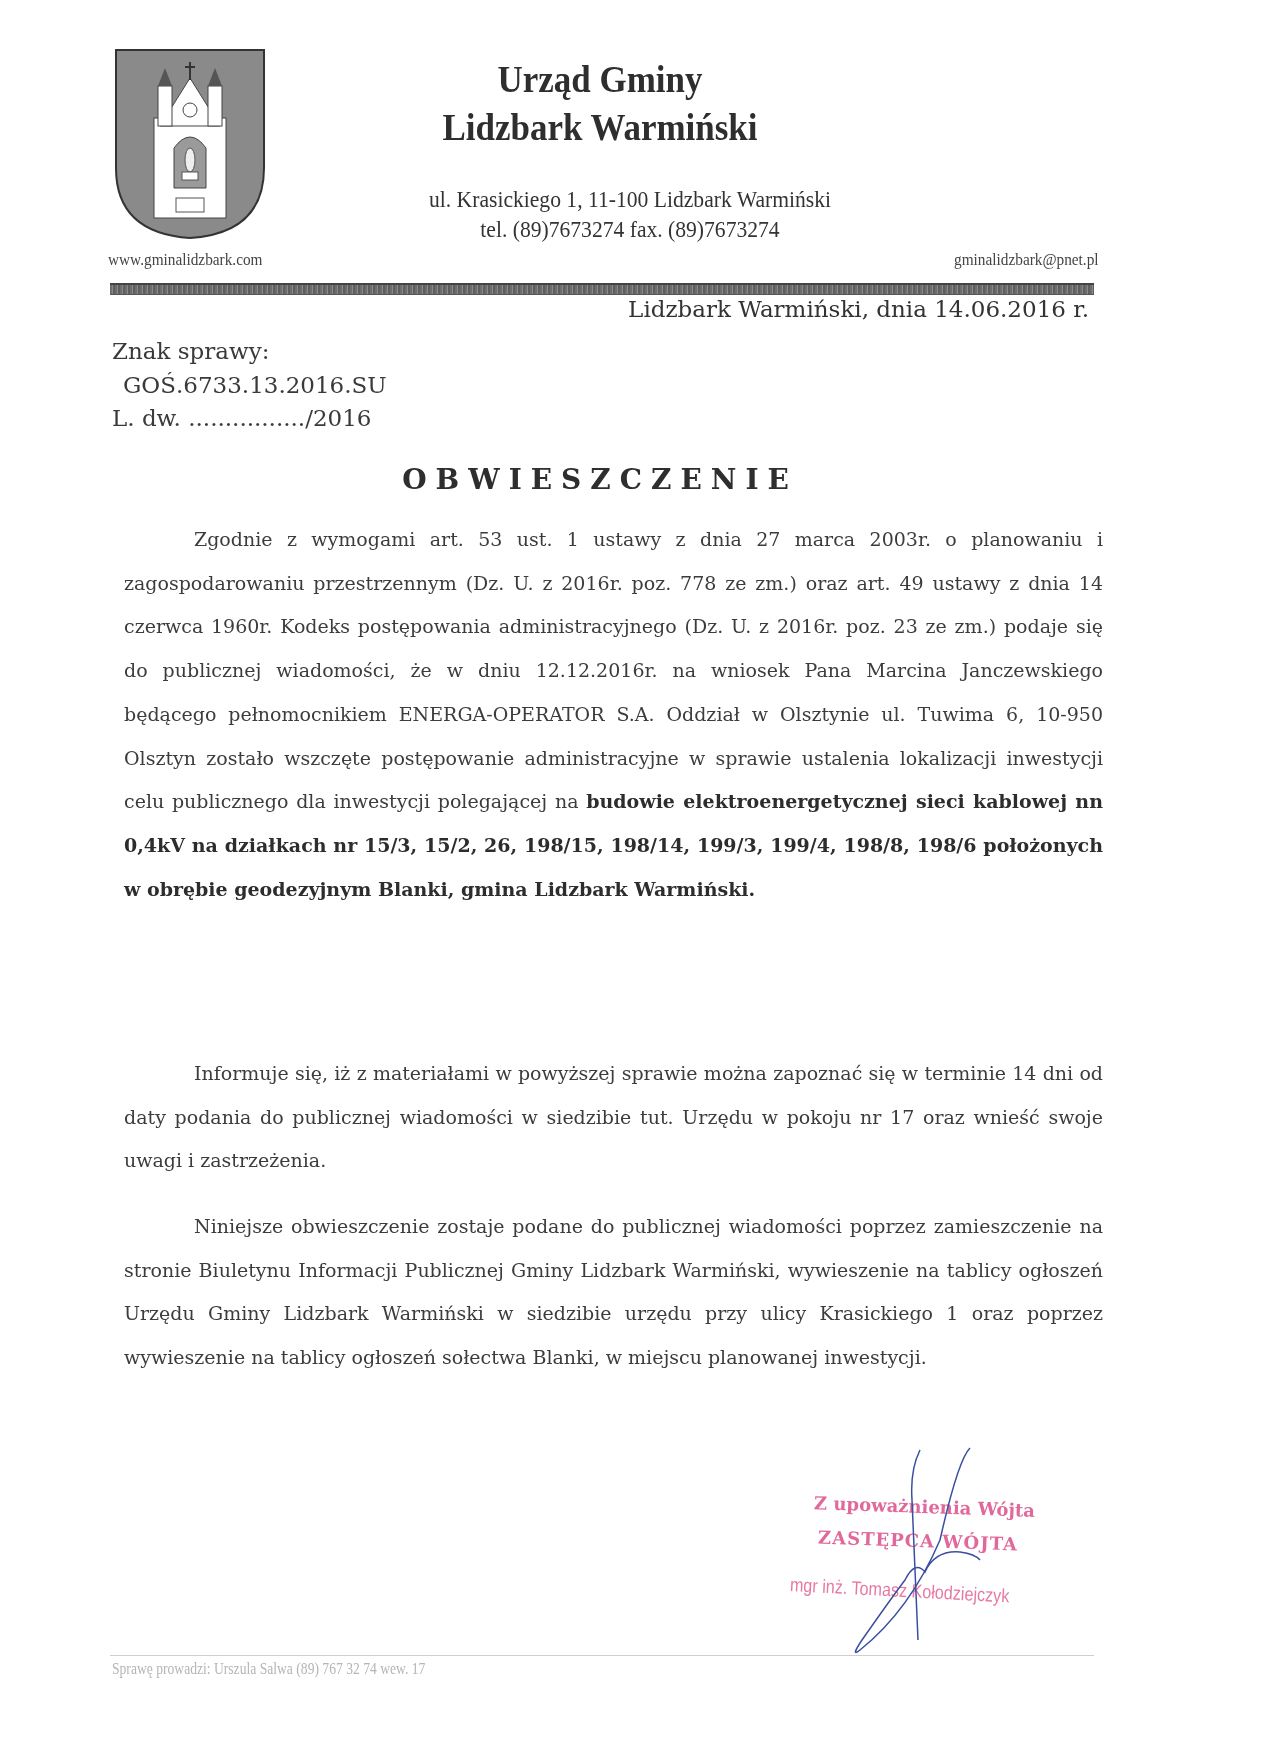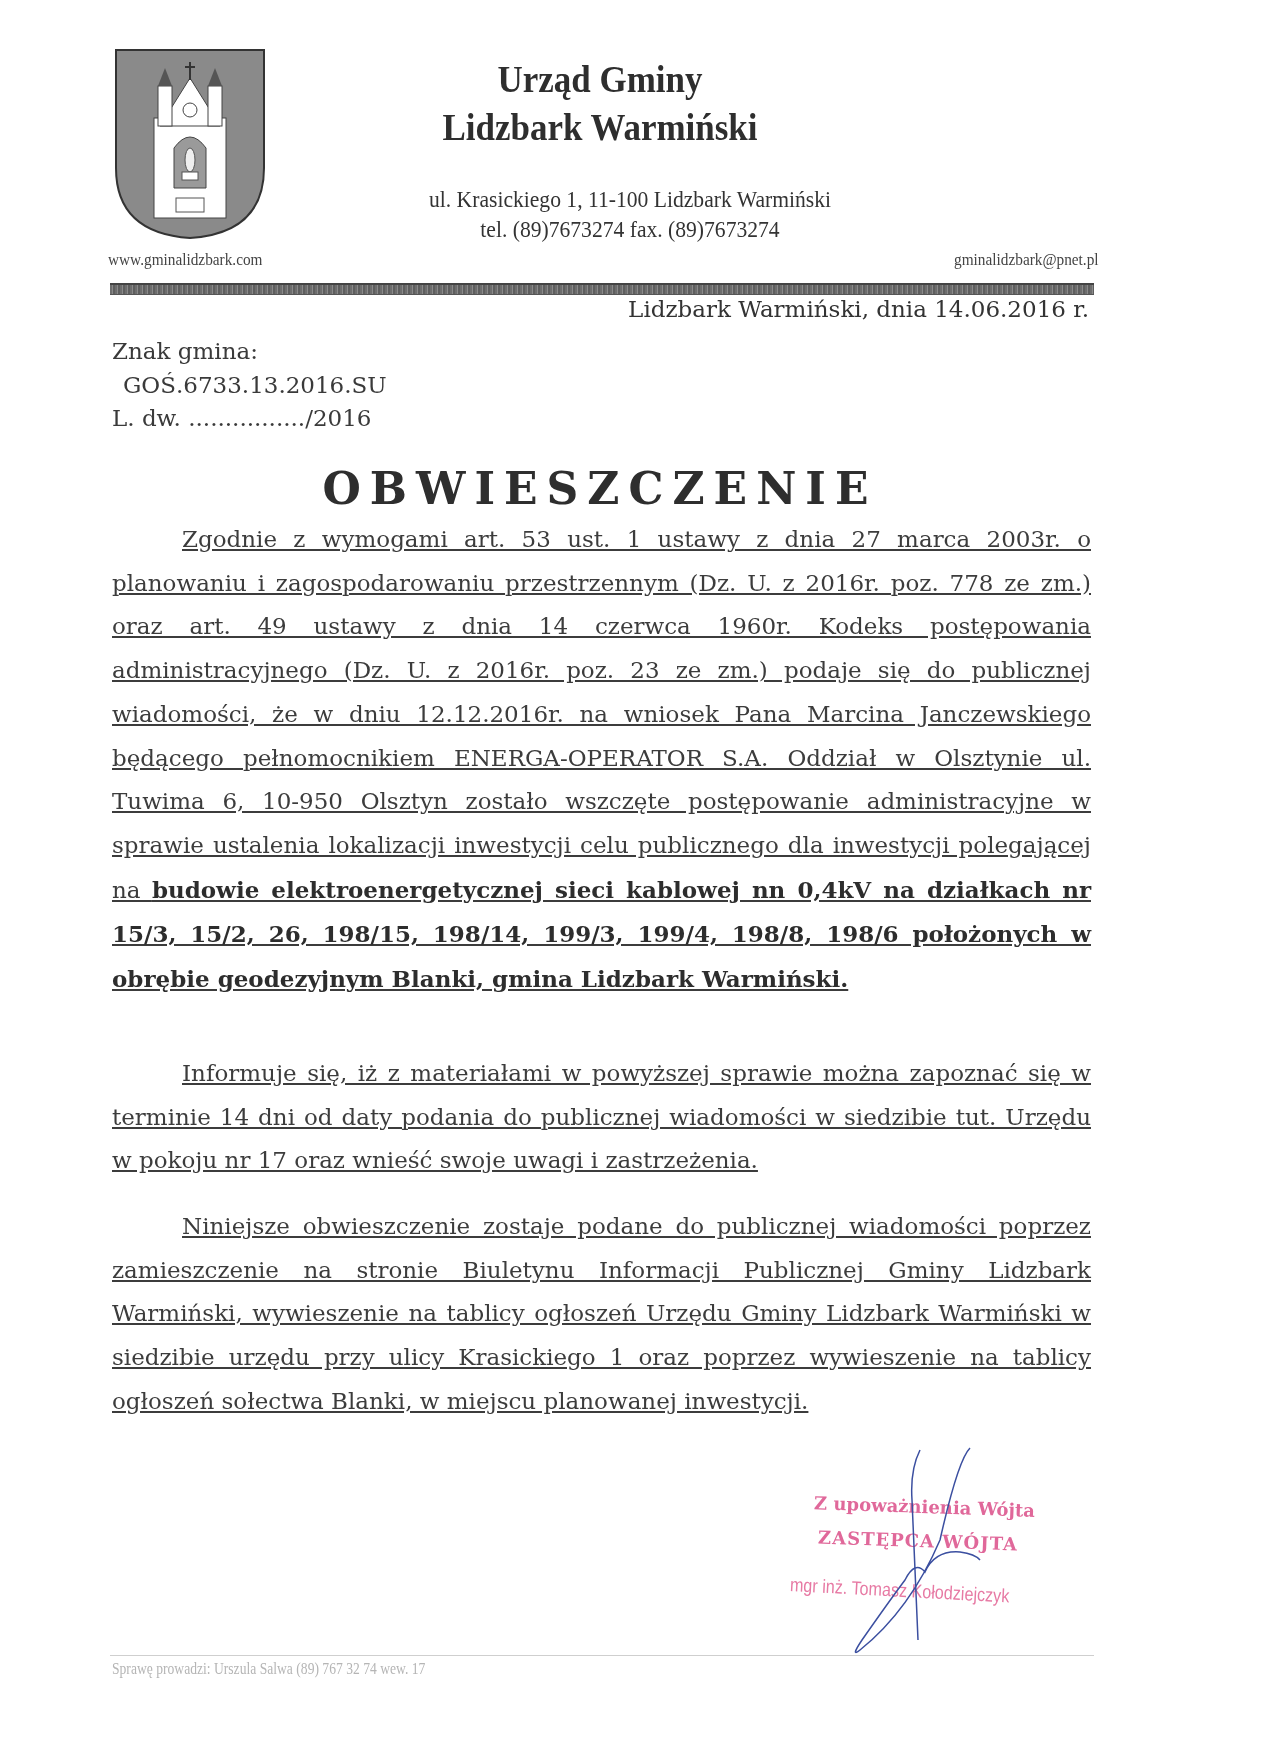--- a/index.html
+++ b/index.html
@@ -30,25 +30,25 @@
     background:repeating-linear-gradient(90deg,#6d6d6d 0 2px,#8a8a8a 2px 3px,#5e5e5e 3px 5px);
     border-top:2px solid #444; border-bottom:1px solid #555;
   }
   #date-line { right:186px; top:296px; font-size:23px; color:#333; }
   .ref { left:112px; font-size:23px; color:#3a3a3a; }
   #ref-label { top:338px; }
   #ref-case { top:372px;margin-left:11px; }
   #ref-ldw { top:405px; }
   #doc-title {
     left:0; width:1200px; text-align:center; top:463px;
-    font-size:44px; font-weight:bold; letter-spacing:9px; color:#2e2e2e;
+    font-size:28px; font-weight:bold; letter-spacing:9px; color:#2e2e2e;
   }
   .body-block {
-    left:112px; width:979px; font-size:23px; line-height:43.7px;
-    text-align:justify; color:#3c3c3c;text-decoration:underline;
+    left:124px; width:979px; font-size:19px; line-height:43.7px;
+    text-align:justify; color:#3c3c3c;
   }
   .body-block p { margin:0; text-indent:70px; }
   .body-block b { color:#2d2d2d; }
   #para-1 { top:518px; }
   #para-2 { top:1052px; }
   #para-3 { top:1205px; }
   #stamp-1 { left:814px; top:1496px; font-size:18px; color:#e0689a; font-weight:bold; transform:rotate(2deg); }
   #stamp-2 { left:818px; top:1530px; font-size:18px; color:#e0689a; font-weight:bold; letter-spacing:1px; transform:rotate(2deg); }
   #stamp-3 { left:790px; top:1574px; font-family:"Liberation Sans", sans-serif; font-size:19px; color:#e77aa4; transform:rotate(3deg) scaleX(0.85); transform-origin:left; }
   #signature { left:840px; top:1440px; width:170px; height:220px; }
@@ -77,21 +77,21 @@
 
 <div id="org-title-1" class="abs org-title">Urząd Gminy</div>
 <div id="org-title-2" class="abs org-title">Lidzbark Warmiński</div>
 <div id="addr-1" class="abs addr">ul. Krasickiego 1, 11-100 Lidzbark Warmiński</div>
 <div id="addr-2" class="abs addr">tel. (89)7673274 fax. (89)7673274</div>
 <div id="web" class="abs contact">www.gminalidzbark.com</div>
 <div id="email" class="abs contact">gminalidzbark@pnet.pl</div>
 <div id="header-rule" class="abs"></div>
 
 <div id="date-line" class="abs">Lidzbark Warmiński, dnia 14.06.2016 r.</div>
-<div id="ref-label" class="abs ref">Znak gmina:</div>
+<div id="ref-label" class="abs ref">Znak sprawy:</div>
 <div id="ref-case" class="abs ref">GOŚ.6733.13.2016.SU</div>
 <div id="ref-ldw" class="abs ref">L. dw. ................/2016</div>
 
 <div id="doc-title" class="abs">OBWIESZCZENIE</div>
 
 <div id="para-1" class="abs body-block">
   <p><span>Zgodnie z wymogami art. 53 ust. 1 ustawy z dnia 27 marca 2003r. o planowaniu i zagospodarowaniu przestrzennym (Dz. U. z 2016r. poz. 778 ze zm.) oraz art. 49 ustawy z dnia 14 czerwca 1960r. Kodeks postępowania administracyjnego (Dz. U. z 2016r. poz. 23 ze zm.) podaje się do publicznej wiadomości, że w dniu 12.12.2016r. na wniosek Pana Marcina Janczewskiego będącego pełnomocnikiem ENERGA-OPERATOR S.A. Oddział w Olsztynie ul. Tuwima 6, 10-950 Olsztyn zostało wszczęte postępowanie administracyjne w sprawie ustalenia lokalizacji inwestycji celu publicznego dla inwestycji polegającej na </span><b>budowie elektroenergetycznej sieci kablowej nn 0,4kV na działkach nr 15/3, 15/2, 26, 198/15, 198/14, 199/3, 199/4, 198/8, 198/6 położonych w obrębie geodezyjnym Blanki, gmina Lidzbark Warmiński.</b></p>
 </div>
 <div id="para-2" class="abs body-block">
   <p>Informuje się, iż z materiałami w powyższej sprawie można zapoznać się w terminie 14 dni od daty podania do publicznej wiadomości w siedzibie tut. Urzędu w pokoju nr 17 oraz wnieść swoje uwagi i zastrzeżenia.</p>

